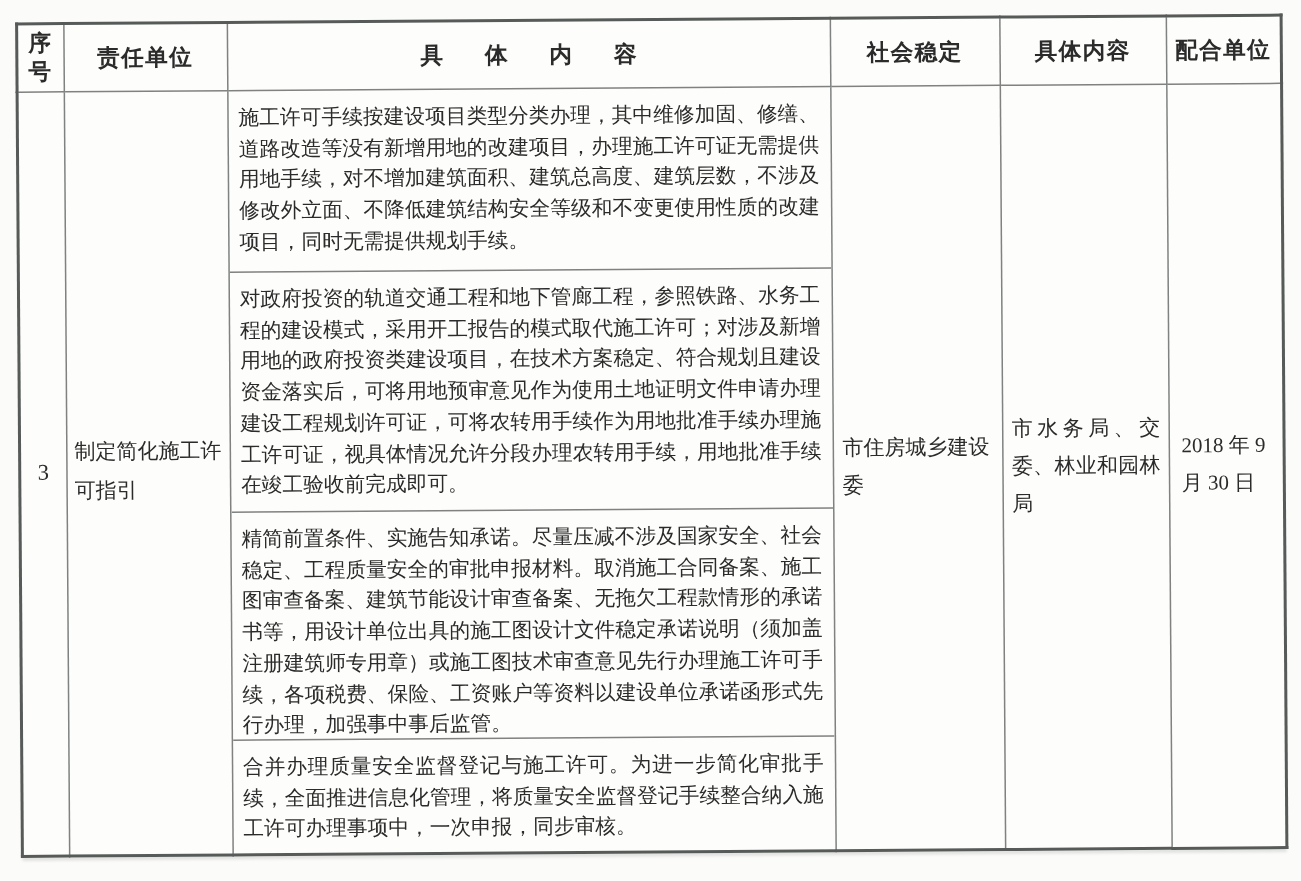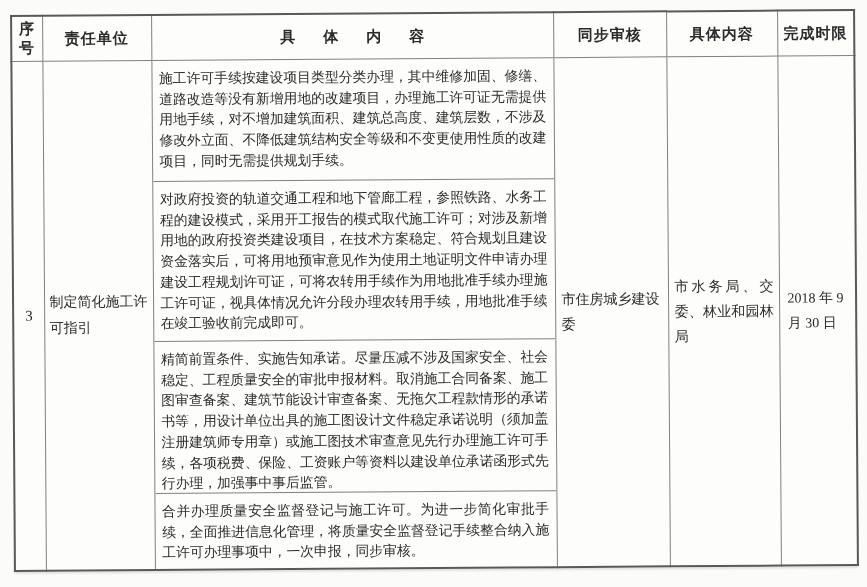--- a/index.html
+++ b/index.html
@@ -121,23 +121,23 @@
       <col style="width:402px">
       <col style="width:113px">
       <col style="width:111px">
       <col style="width:77px">
     </colgroup>
     <thead>
       <tr>
         <th>序号</th>
         <th>责任单位</th>
         <th class="th-content">具体内容</th>
-        <th>同步审核</th>
+        <th>社会稳定</th>
         <th>具体内容</th>
-        <th>完成时限</th>
+        <th>配合单位</th>
       </tr>
     </thead>
     <tbody>
       <tr>
         <td class="c-seq">3</td>
         <td class="c-task">制定简化施工许可指引</td>
         <td class="c-content">
           <div class="content-stack">
             <div class="para para-1">施工许可手续按建设项目类型分类办理，其中维修加固、修缮、道路改造等没有新增用地的改建项目，办理施工许可证无需提供用地手续，对不增加建筑面积、建筑总高度、建筑层数，不涉及修改外立面、不降低建筑结构安全等级和不变更使用性质的改建项目，同时无需提供规划手续。</div>
             <div class="para para-2">对政府投资的轨道交通工程和地下管廊工程，参照铁路、水务工程的建设模式，采用开工报告的模式取代施工许可；对涉及新增用地的政府投资类建设项目，在技术方案稳定、符合规划且建设资金落实后，可将用地预审意见作为使用土地证明文件申请办理建设工程规划许可证，可将农转用手续作为用地批准手续办理施工许可证，视具体情况允许分段办理农转用手续，用地批准手续在竣工验收前完成即可。</div>

